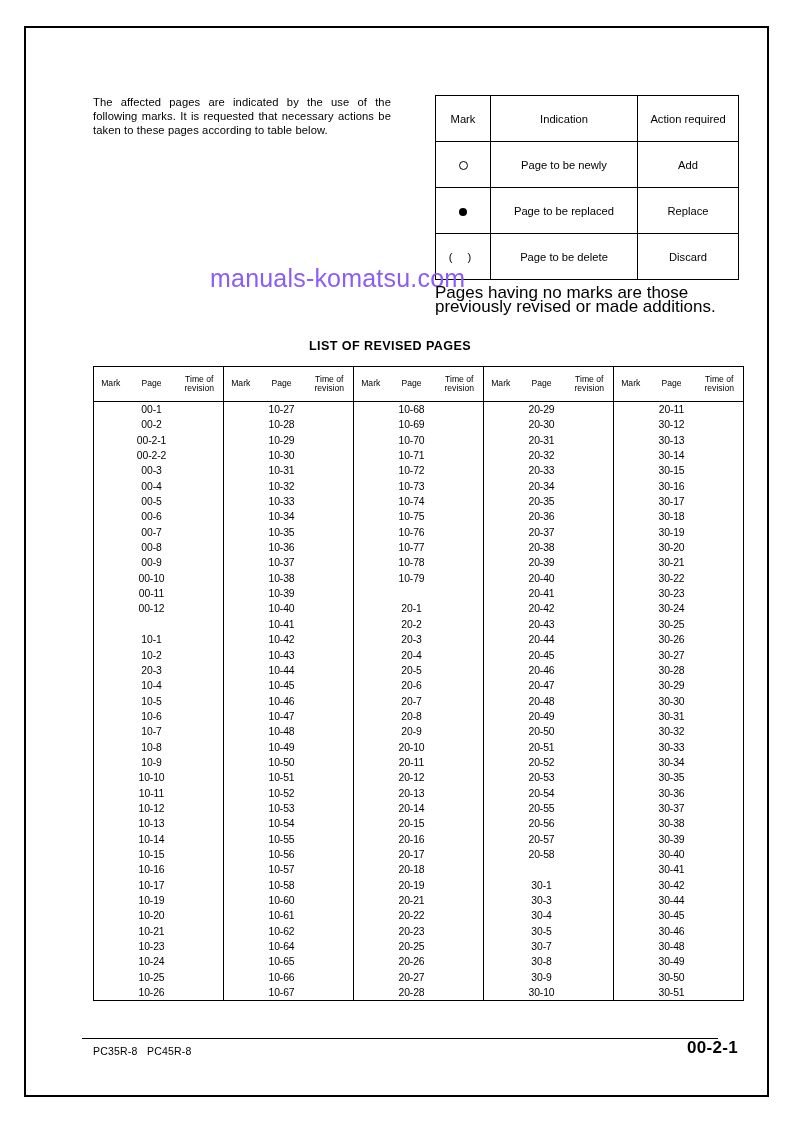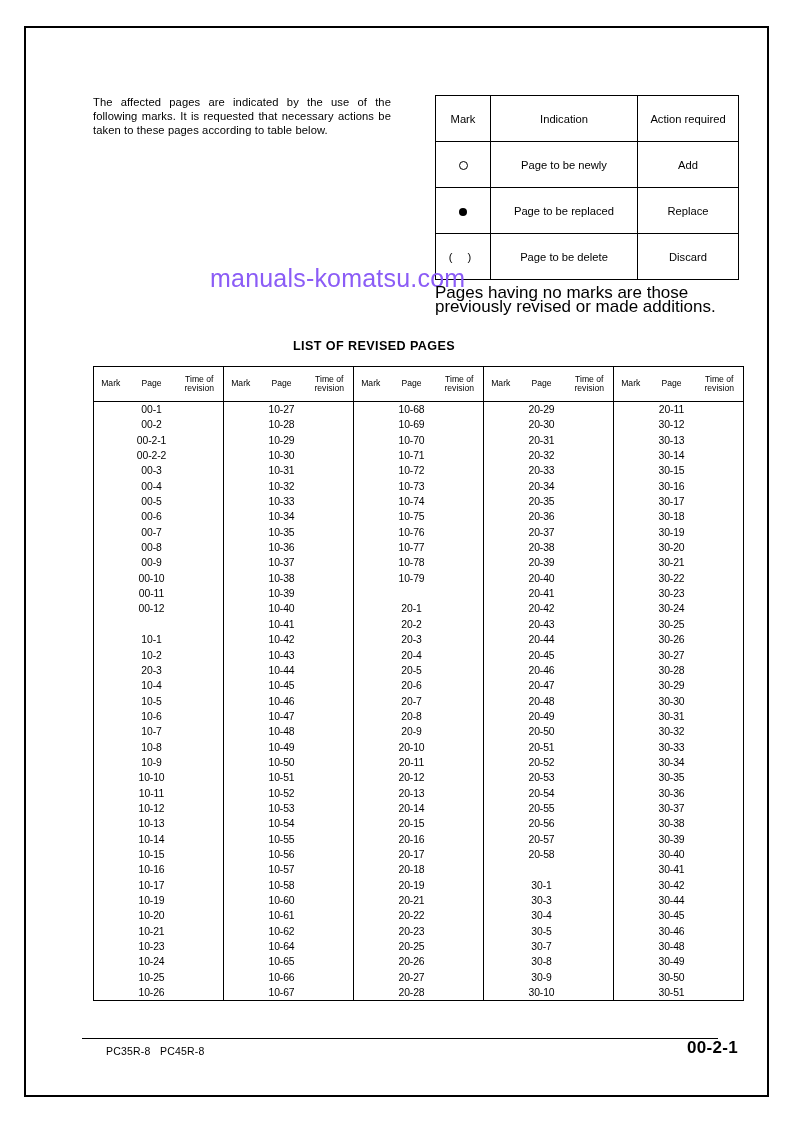--- a/index.html
+++ b/index.html
@@ -114,20 +114,21 @@
   
   #list-title {
     position: absolute;
     left: 0;
     top: 339px;
     width: 748px;
     text-align: center;
     font-size: 12.6px;
     font-weight: bold;
     letter-spacing: 0.4px;
+    padding-left: 16px;
   }
 
   
   #rev-wrap {
     position: absolute;
     left: 93px;
     top: 366px;
     width: 650px;
   }
   table.rev {
@@ -173,21 +174,21 @@
   #footer-rule {
     position: absolute;
     left: 82px;
     top: 1038px;
     width: 636px;
     height: 0;
     border-top: 1.6px solid #000;
   }
   #footer-model {
     position: absolute;
-    left: 106px;
+    left: 93px;
     top: 1045px;
     font-size: 10.5px;
     letter-spacing: 0.2px;
     white-space: pre;
   }
   #footer-page {
     position: absolute;
     right: 55px;
     top: 1038px;
     font-size: 17px;

